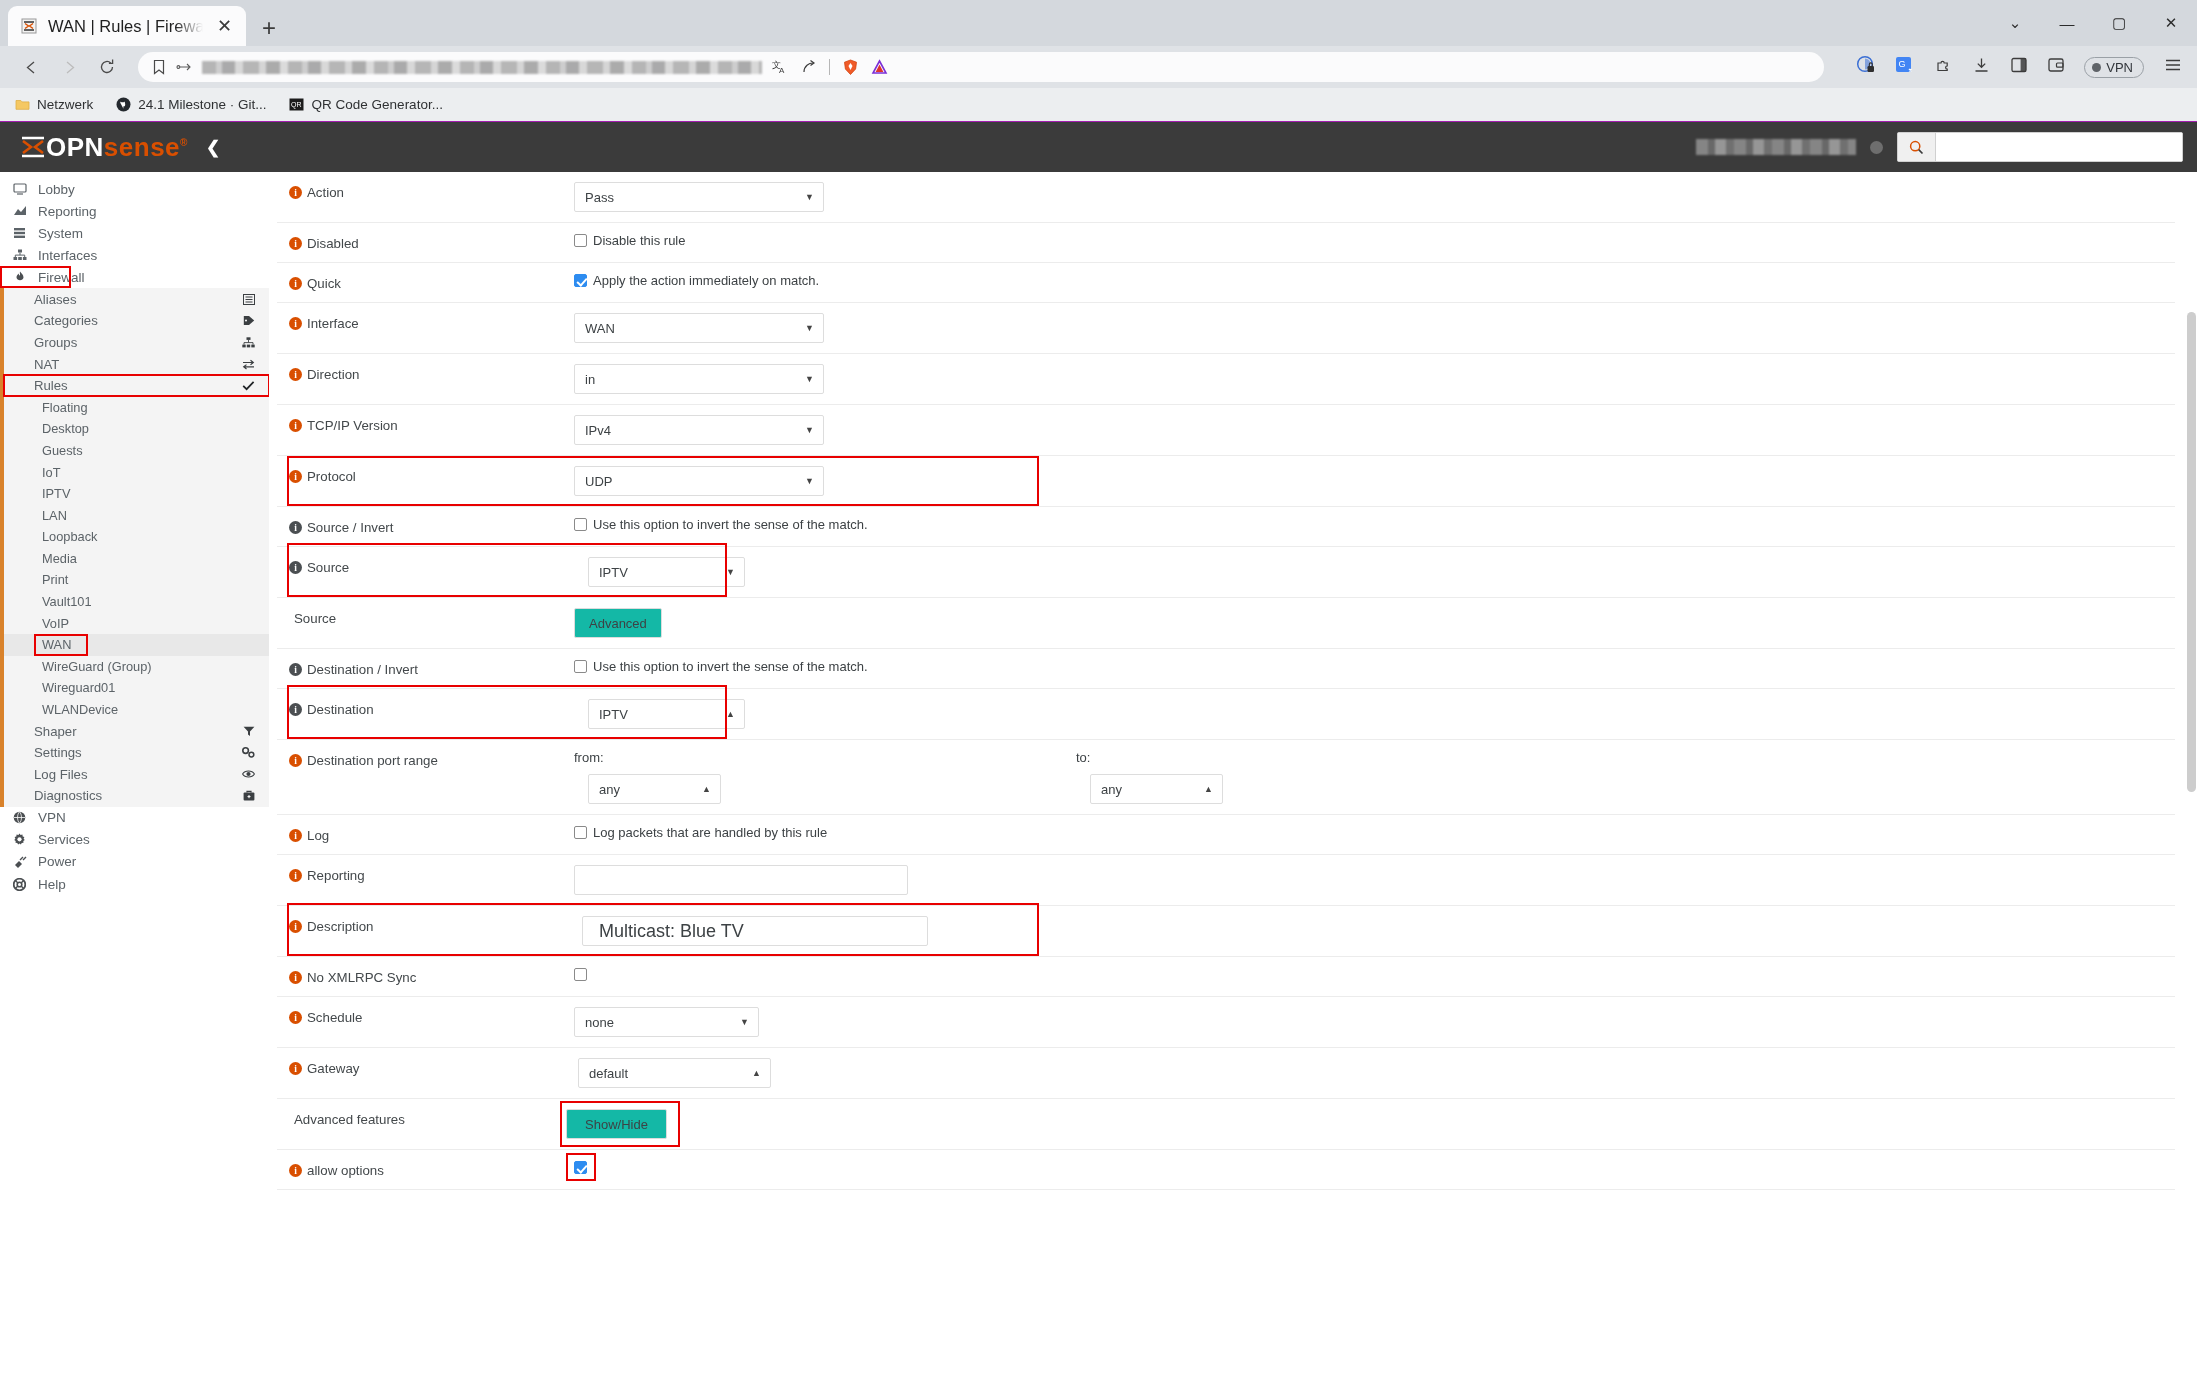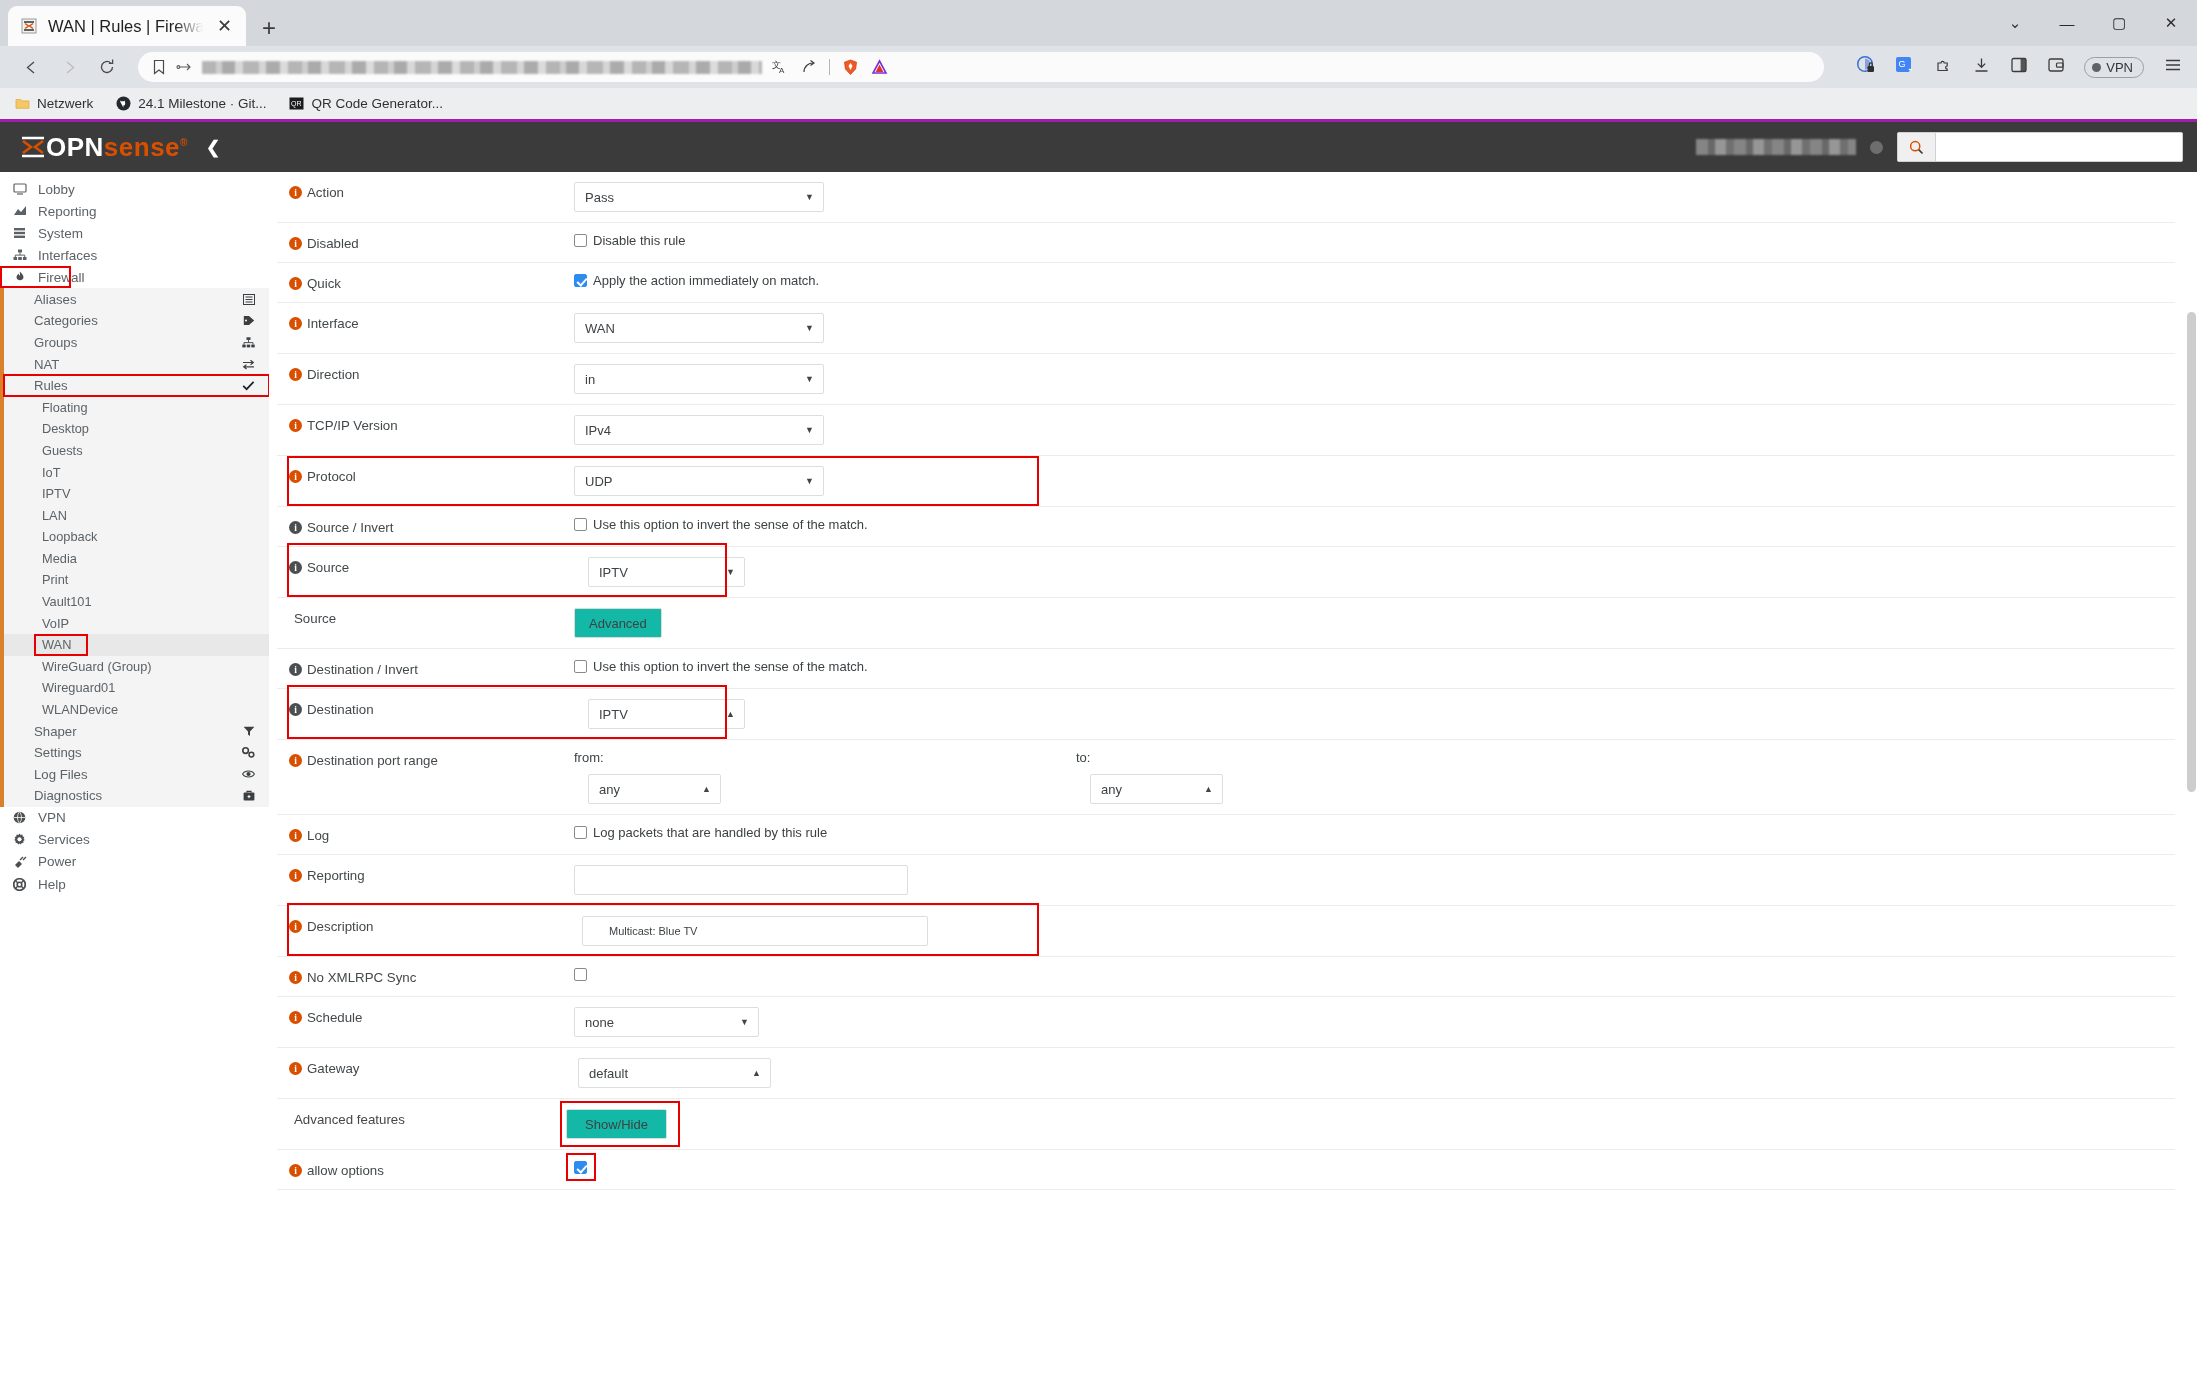--- a/index.html
+++ b/index.html
@@ -62,21 +62,21 @@
   .urlbar-right { display:flex; align-items:center; gap:12px; }
   .toolbar-right { display: flex; align-items: center; gap: 19px; padding-left: 18px; color:#4b4b4b; }
   .vpn-pill {
     display:flex; align-items:center; gap:5px; border:1px solid #9aa0a6; border-radius: 14px;
     padding: 2px 10px 2px 7px; font-size: 13px; color:#32363b;
   }
   .vpn-dot { width:9px; height:9px; border-radius:50%; background:#5f6368; }
 
   .bookmarks {
     height: 34px; background: #eceef0; display:flex; align-items:center; gap: 22px; padding: 0 14px;
-    border-bottom: 3px solid #a21caf;
+    border-bottom: 1px solid #a21caf;
   }
   .bm { display:flex; align-items:center; gap: 7px; font-size: 13.5px; color:#2f3133; }
   .bm-ico { width:16px; height:16px; display:flex; align-items:center; justify-content:center; }
 
   
   .app { flex: 1; display: flex; flex-direction: column; background: #fff; min-height: 0; }
   .topbar {
     height: 50px; background: #3b3b3b; display: flex; align-items: center;
     justify-content: space-between; padding: 0 14px 0 20px; flex: 0 0 50px;
   }
@@ -166,21 +166,21 @@
   }
   .chk.on { background: #2d8cf0; border-color: #2d8cf0; }
   .chk.on::after {
     content:""; position:absolute; left:3.6px; top:.6px; width:4px; height:8px;
     border: solid #fff; border-width: 0 2px 2px 0; transform: rotate(42deg);
   }
   .chkline { display:flex; align-items:flex-start; gap: 6px; font-size: 13px; color: #3d4245; }
 
   .txtinput {
     height: 30px; border: 1px solid #ddd; background: #fff; border-radius: 2px;
-    font-size: 11px; color: #3d4245; padding: 0 26px; outline: none;
+    font-size: 18px; color: #3d4245; padding: 0 16px; outline: none;
     font-family: "Liberation Sans", sans-serif;
   }
   .btn {
     height: 30px; border: 1px solid #dcdcdc; background: #14b8a6; border-radius: 2px;
     font-size: 13px; color: #3d4245; padding: 0 14px; cursor: default;
     font-family: "Liberation Sans", sans-serif;
   }
   .portgrid { flex: 1; display: flex; }
   .portcol { width: 474px; }
   .portcol.second { width: auto; margin-left: 28px; }

